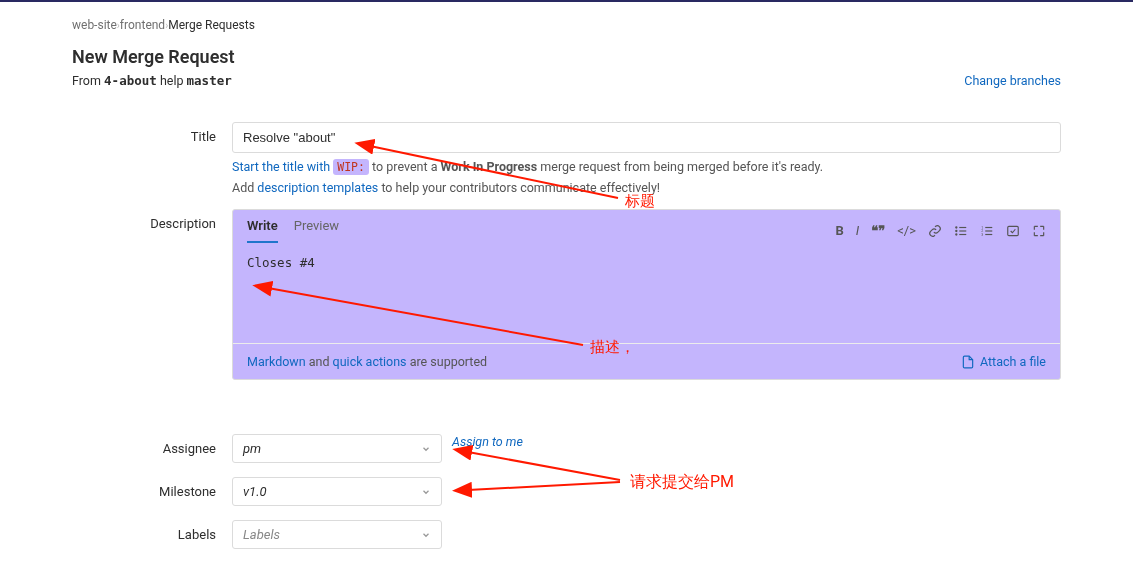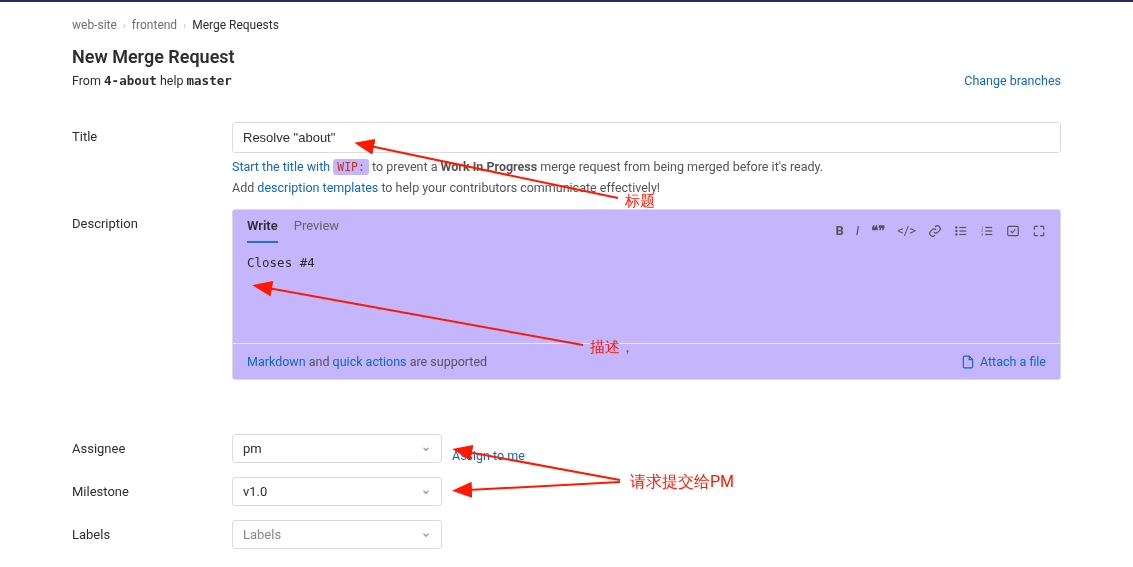--- a/index.html
+++ b/index.html
@@ -12,33 +12,33 @@
     position: relative;
   }
   .top-line { height: 2px; background: #292961; width: 100%; }
   .content { padding: 10px 72px 30px 72px; }
   .breadcrumb {
     font-size: 12px;
     color: #707070;
     padding: 6px 0 14px 0;
     display: flex;
     align-items: center;
-    gap: 6px;
   }
   .breadcrumb a { color: #707070; text-decoration: none; }
   .breadcrumb .sep { color: #bbb; font-size: 10px; }
   .breadcrumb .active { color: #2e2e2e; }
   h2.page-title { font-size: 18px; font-weight: 600; margin-bottom: 6px; }
   .sub-line { font-size: 12.5px; color: #2e2e2e; display: flex; justify-content: space-between; align-items: center; }
   .sub-line .mono { font-family: "SFMono-Regular", Consolas, monospace; font-weight: 600; }
   .sub-line a { color: #1068bf; text-decoration: none; font-size: 12.5px; }
   .form { margin-top: 34px; }
   .form-row { display: flex; margin-bottom: 14px; }
   .form-label {
     width: 160px;
+    text-align: right;
     padding-right: 16px;
     padding-top: 7px;
     font-size: 13px;
     color: #2e2e2e;
   }
   .form-control { flex: 1; }
   .input-text {
     width: 100%;
     border: 1px solid #dbdbdb;
     border-radius: 3px;
@@ -113,21 +113,21 @@
     font-size: 13px;
     background: #fff;
     color: #2e2e2e;
     display: flex;
     justify-content: space-between;
     align-items: center;
     cursor: pointer;
   }
   .select .placeholder { color: #888; }
   .select svg { width: 10px; height: 10px; stroke: #999; }
-  .inline-row { display: flex; align-items: flex-end; gap: 10px; }
+  .inline-row { display: flex; align-items: flex-start; gap: 10px; font-style: italic; }
   .inline-row a { color: #1068bf; text-decoration: none; font-size: 12.5px; }
   .gap-block { height: 40px; }
   
   .ann {
     position: absolute;
     color: #ff1900;
     font-size: 15px;
     pointer-events: none;
   }
   .arrow { position: absolute; pointer-events: none; }

